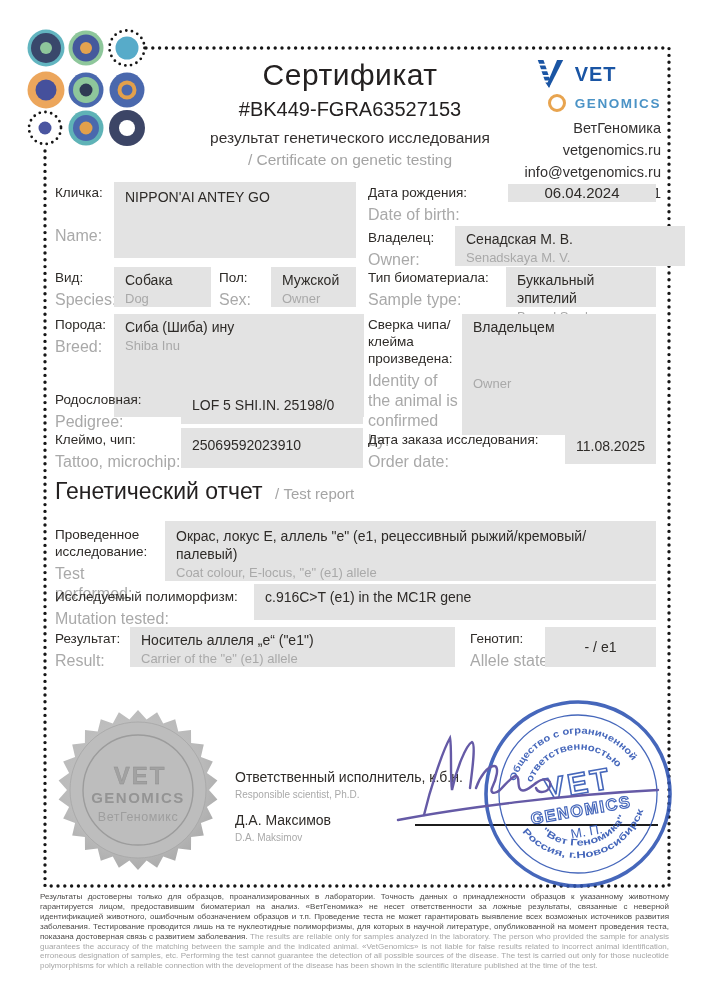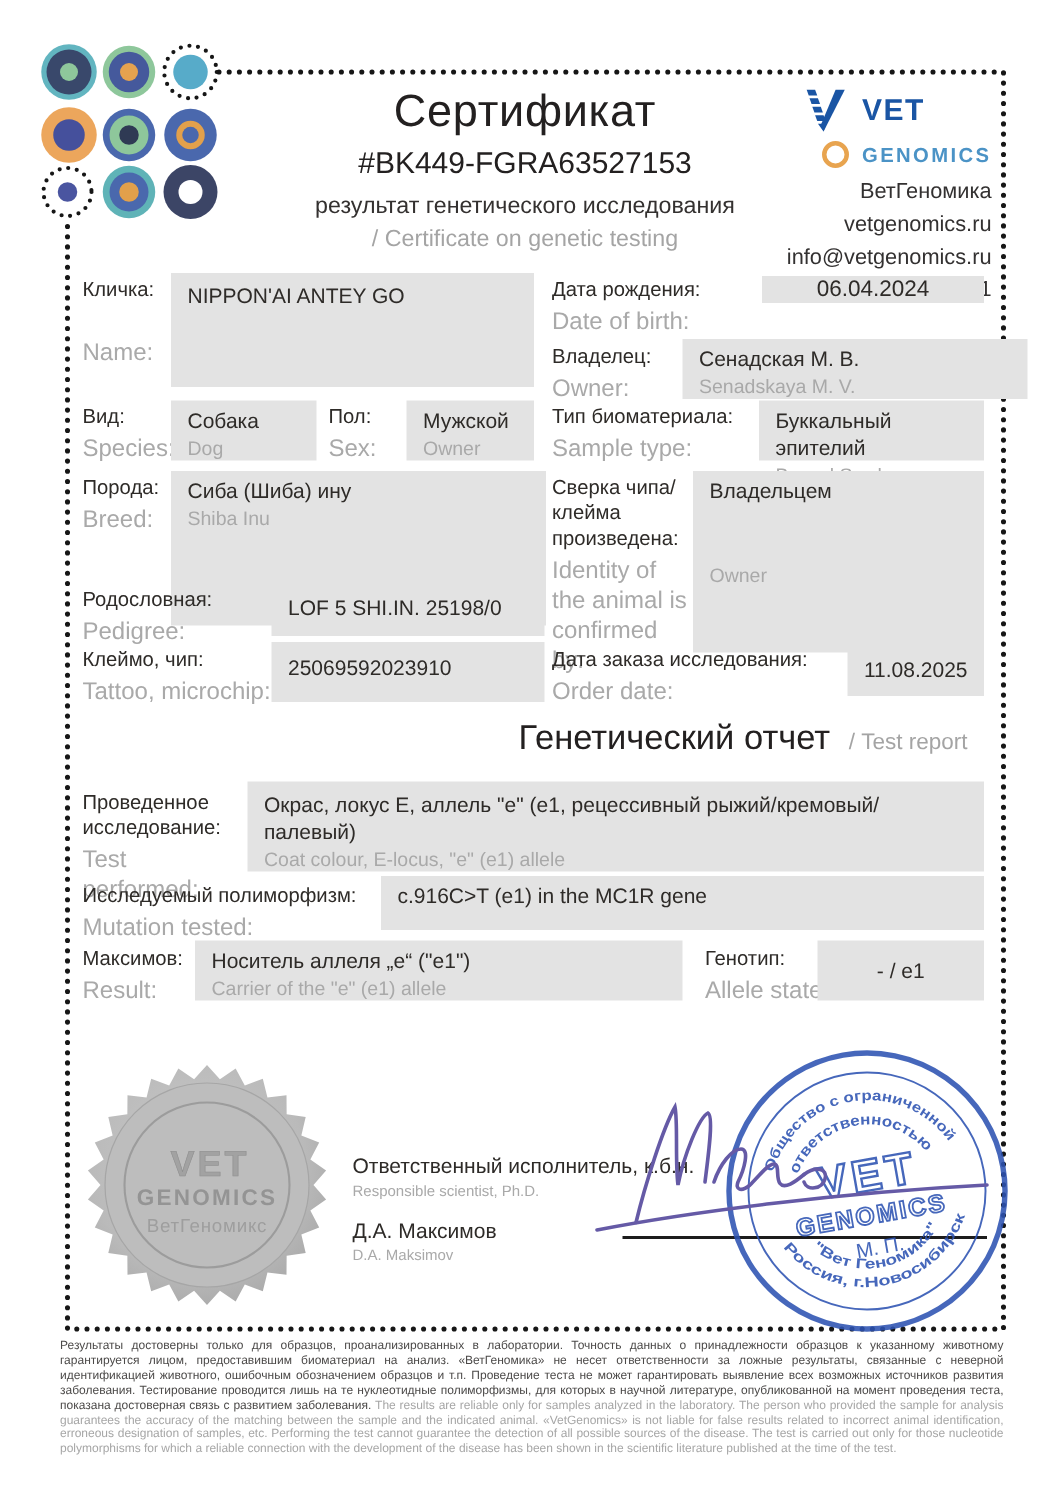--- a/index.html
+++ b/index.html
@@ -23,21 +23,21 @@
   .logo-contacts{margin-top:6px;font-size:14.5px;color:#333131;line-height:1.5}
   
   .lbl{position:absolute;z-index:2;line-height:1.25}
   .lbl .ru{font-size:13.5px;color:#2e2b28}
   .lbl .en{font-size:16px;color:#a9a9a9;margin-top:3px}
   .box{position:absolute;background:#e3e3e3;z-index:2;box-sizing:border-box;padding:6px 11px;line-height:1.3}
   .box .ru{font-size:14px;color:#2e2b28}
   .box .en{font-size:13px;color:#a9a9a9;margin-top:2px}
   .center-txt{display:flex;align-items:center;justify-content:center;padding:0}
   
-  .report-title{position:absolute;left:45px;top:478px;width:600px;text-align:right;z-index:2}
+  .report-title{position:absolute;left:55px;top:478px;width:600px;text-align:left;z-index:2}
   .report-title .ru{font-size:23px;font-weight:500;color:#232020}
   .report-title .en{font-size:15px;color:#a4a4a4;margin-left:8px}
   
   .resp-block{position:absolute;left:235px;top:768px;z-index:2;line-height:1.3}
   .resp-block .ru{font-size:14px;color:#2e2b28}
   .resp-block .en{font-size:10px;color:#a9a9a9;margin-top:2px}
   .sig-line{position:absolute;left:415px;top:824px;width:243px;height:2px;background:#1c1c1c;z-index:3}
   .seal-svg{position:absolute;left:56px;top:708px;z-index:2}
   .stamp-svg{position:absolute;left:478px;top:694px;z-index:5;opacity:.88}
   .sig-svg{position:absolute;left:390px;top:710px;z-index:6}
@@ -240,21 +240,21 @@
 
 <div class="lbl" style="left:55px;top:589px">
   <div class="ru">Исследуемый полиморфизм:</div>
   <div class="en">Mutation tested:</div>
 </div>
 <div class="box" style="left:254px;top:584px;width:402px;height:36px;padding-top:4px">
   <div class="ru">c.916C&gt;T (e1) in the MC1R gene</div>
 </div>
 
 <div class="lbl" style="left:55px;top:631px">
-  <div class="ru">Максимов:</div>
+  <div class="ru">Результат:</div>
   <div class="en">Result:</div>
 </div>
 <div class="box" style="left:130px;top:627px;width:325px;height:40px;padding-top:4px">
   <div class="ru">Носитель аллеля „e“ ("e1")</div>
   <div class="en">Carrier of the "e" (e1) allele</div>
 </div>
 
 <div class="lbl" style="left:470px;top:631px">
   <div class="ru">Генотип:</div>
   <div class="en">Allele state:</div>

